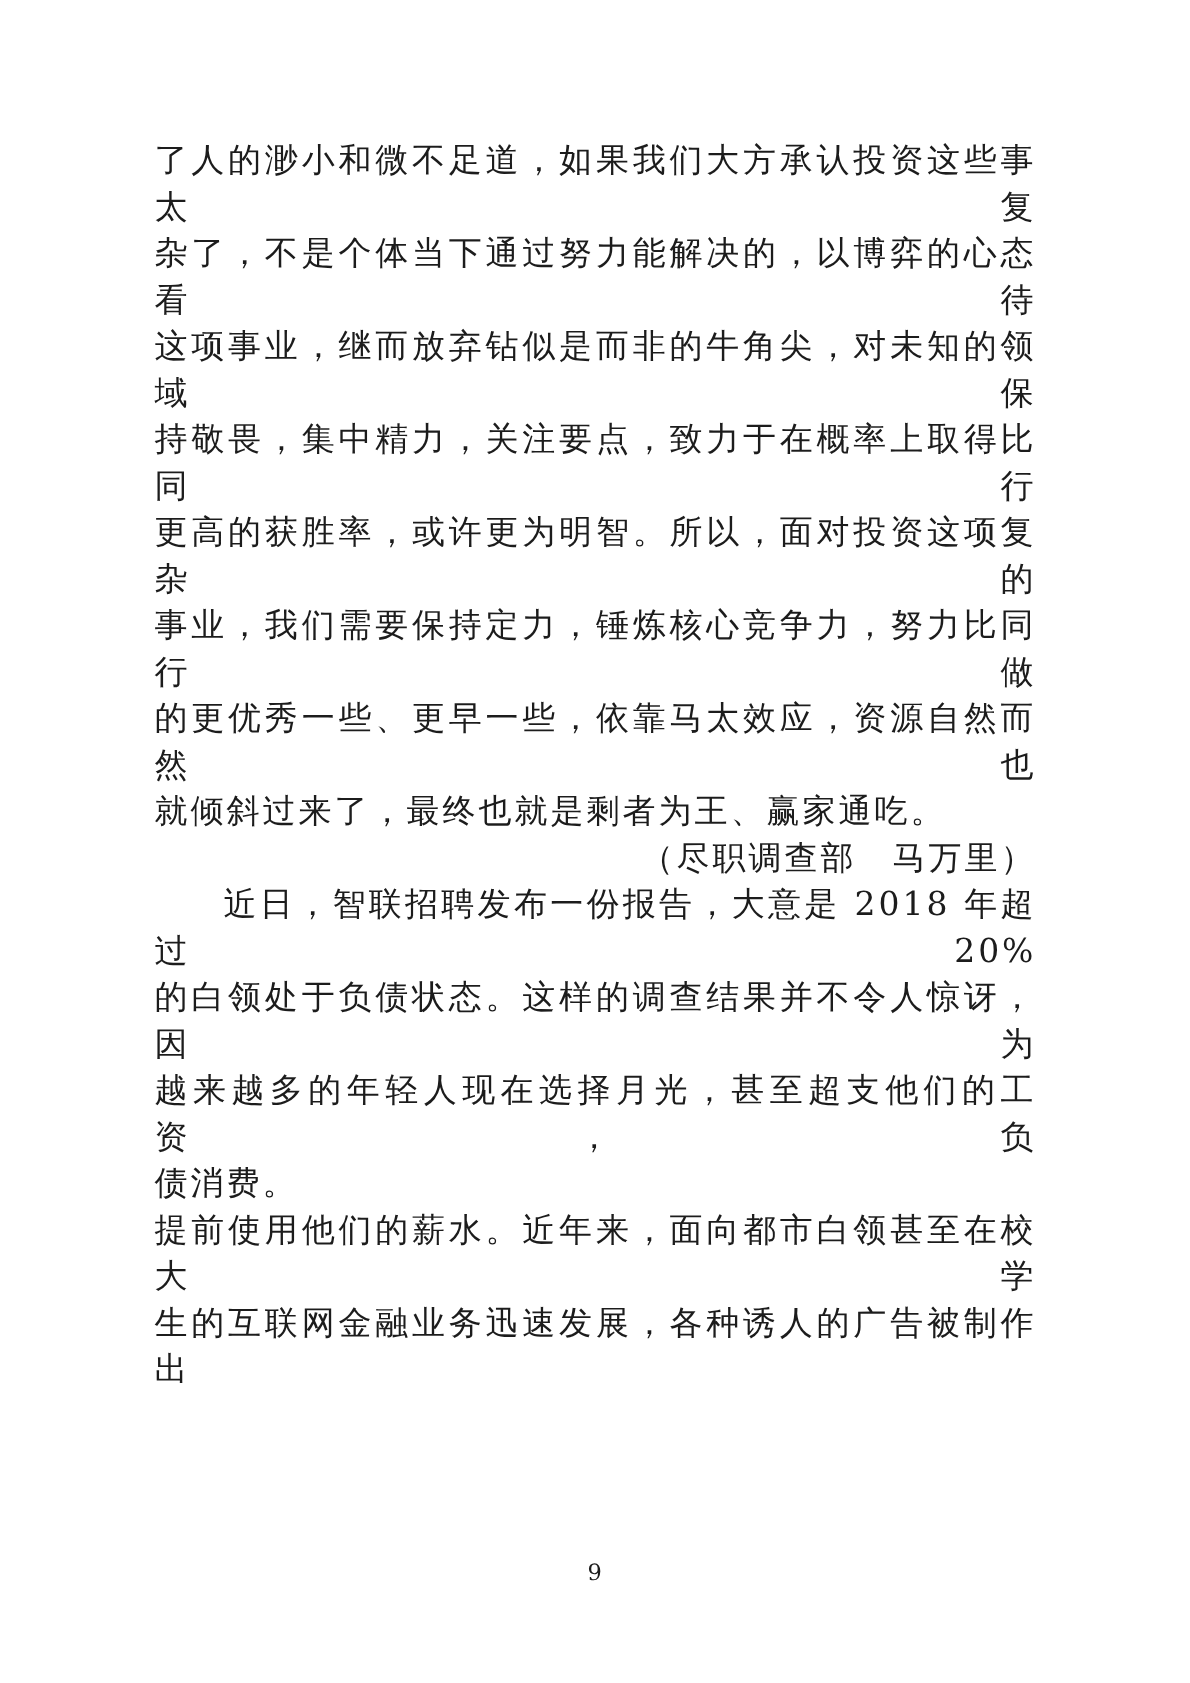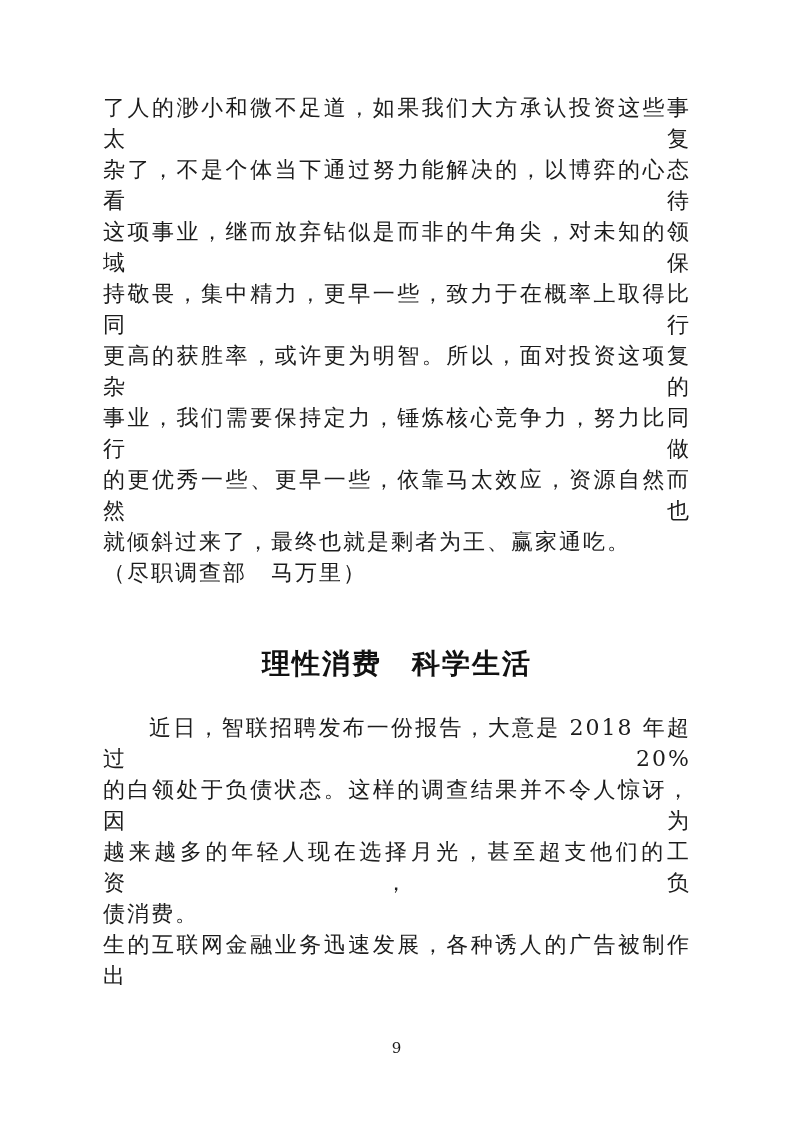--- a/index.html
+++ b/index.html
@@ -37,21 +37,21 @@
   }
   .j {
     text-align: justify;
     text-align-last: justify;
     text-justify: inter-character;
   }
   .indent {
     text-indent: 46px;
   }
   .attribution {
-    text-align: left;
+    text-align: right;
     letter-spacing: 2px;
   }
   .article-title {
     margin: 56px 0 28px 0;
     font-family: "DejaVu Sans", sans-serif;
     font-weight: 700;
     font-size: 28px;
     line-height: 40px;
     letter-spacing: 2px;
     text-align: center;
@@ -71,38 +71,38 @@
 </head>
 <body>
 
 <div class="page">
   <div class="content">
 
     <div class="para continuation">
       <div class="line j">了人的渺小和微不足道，如果我们大方承认投资这些事太复</div>
       <div class="line j">杂了，不是个体当下通过努力能解决的，以博弈的心态看待</div>
       <div class="line j">这项事业，继而放弃钻似是而非的牛角尖，对未知的领域保</div>
-      <div class="line j">持敬畏，集中精力，更早一些，致力于在概率上取得比同行</div>
+      <div class="line j">持敬畏，集中精力，关注要点，致力于在概率上取得比同行</div>
       <div class="line j">更高的获胜率，或许更为明智。所以，面对投资这项复杂的</div>
       <div class="line j">事业，我们需要保持定力，锤炼核心竞争力，努力比同行做</div>
       <div class="line j">的更优秀一些、更早一些，依靠马太效应，资源自然而然也</div>
       <div class="line">就倾斜过来了，最终也就是剩者为王、赢家通吃。</div>
       <div class="line attribution">（尽职调查部　马万里）</div>
     </div>
 
-    <h1 class="article-title">理性消费　科学生活</h1>
 
     <div class="para">
       <div class="line j indent">近日，智联招聘发布一份报告，大意是 2018 年超过 20%</div>
       <div class="line j">的白领处于负债状态。这样的调查结果并不令人惊讶，因为</div>
       <div class="line j">越来越多的年轻人现在选择月光，甚至超支他们的工资，负</div>
       <div class="line">债消费。</div>
     </div>
 
     <div class="para">
+      <div class="line j">提前使用他们的薪水。近年来，面向都市白领甚至在校大学</div>
       <div class="line j">生的互联网金融业务迅速发展，各种诱人的广告被制作出</div>
 
     </div>
 
   </div>
 
   <div class="page-number">9</div>
 </div>
 
 </body></html>

